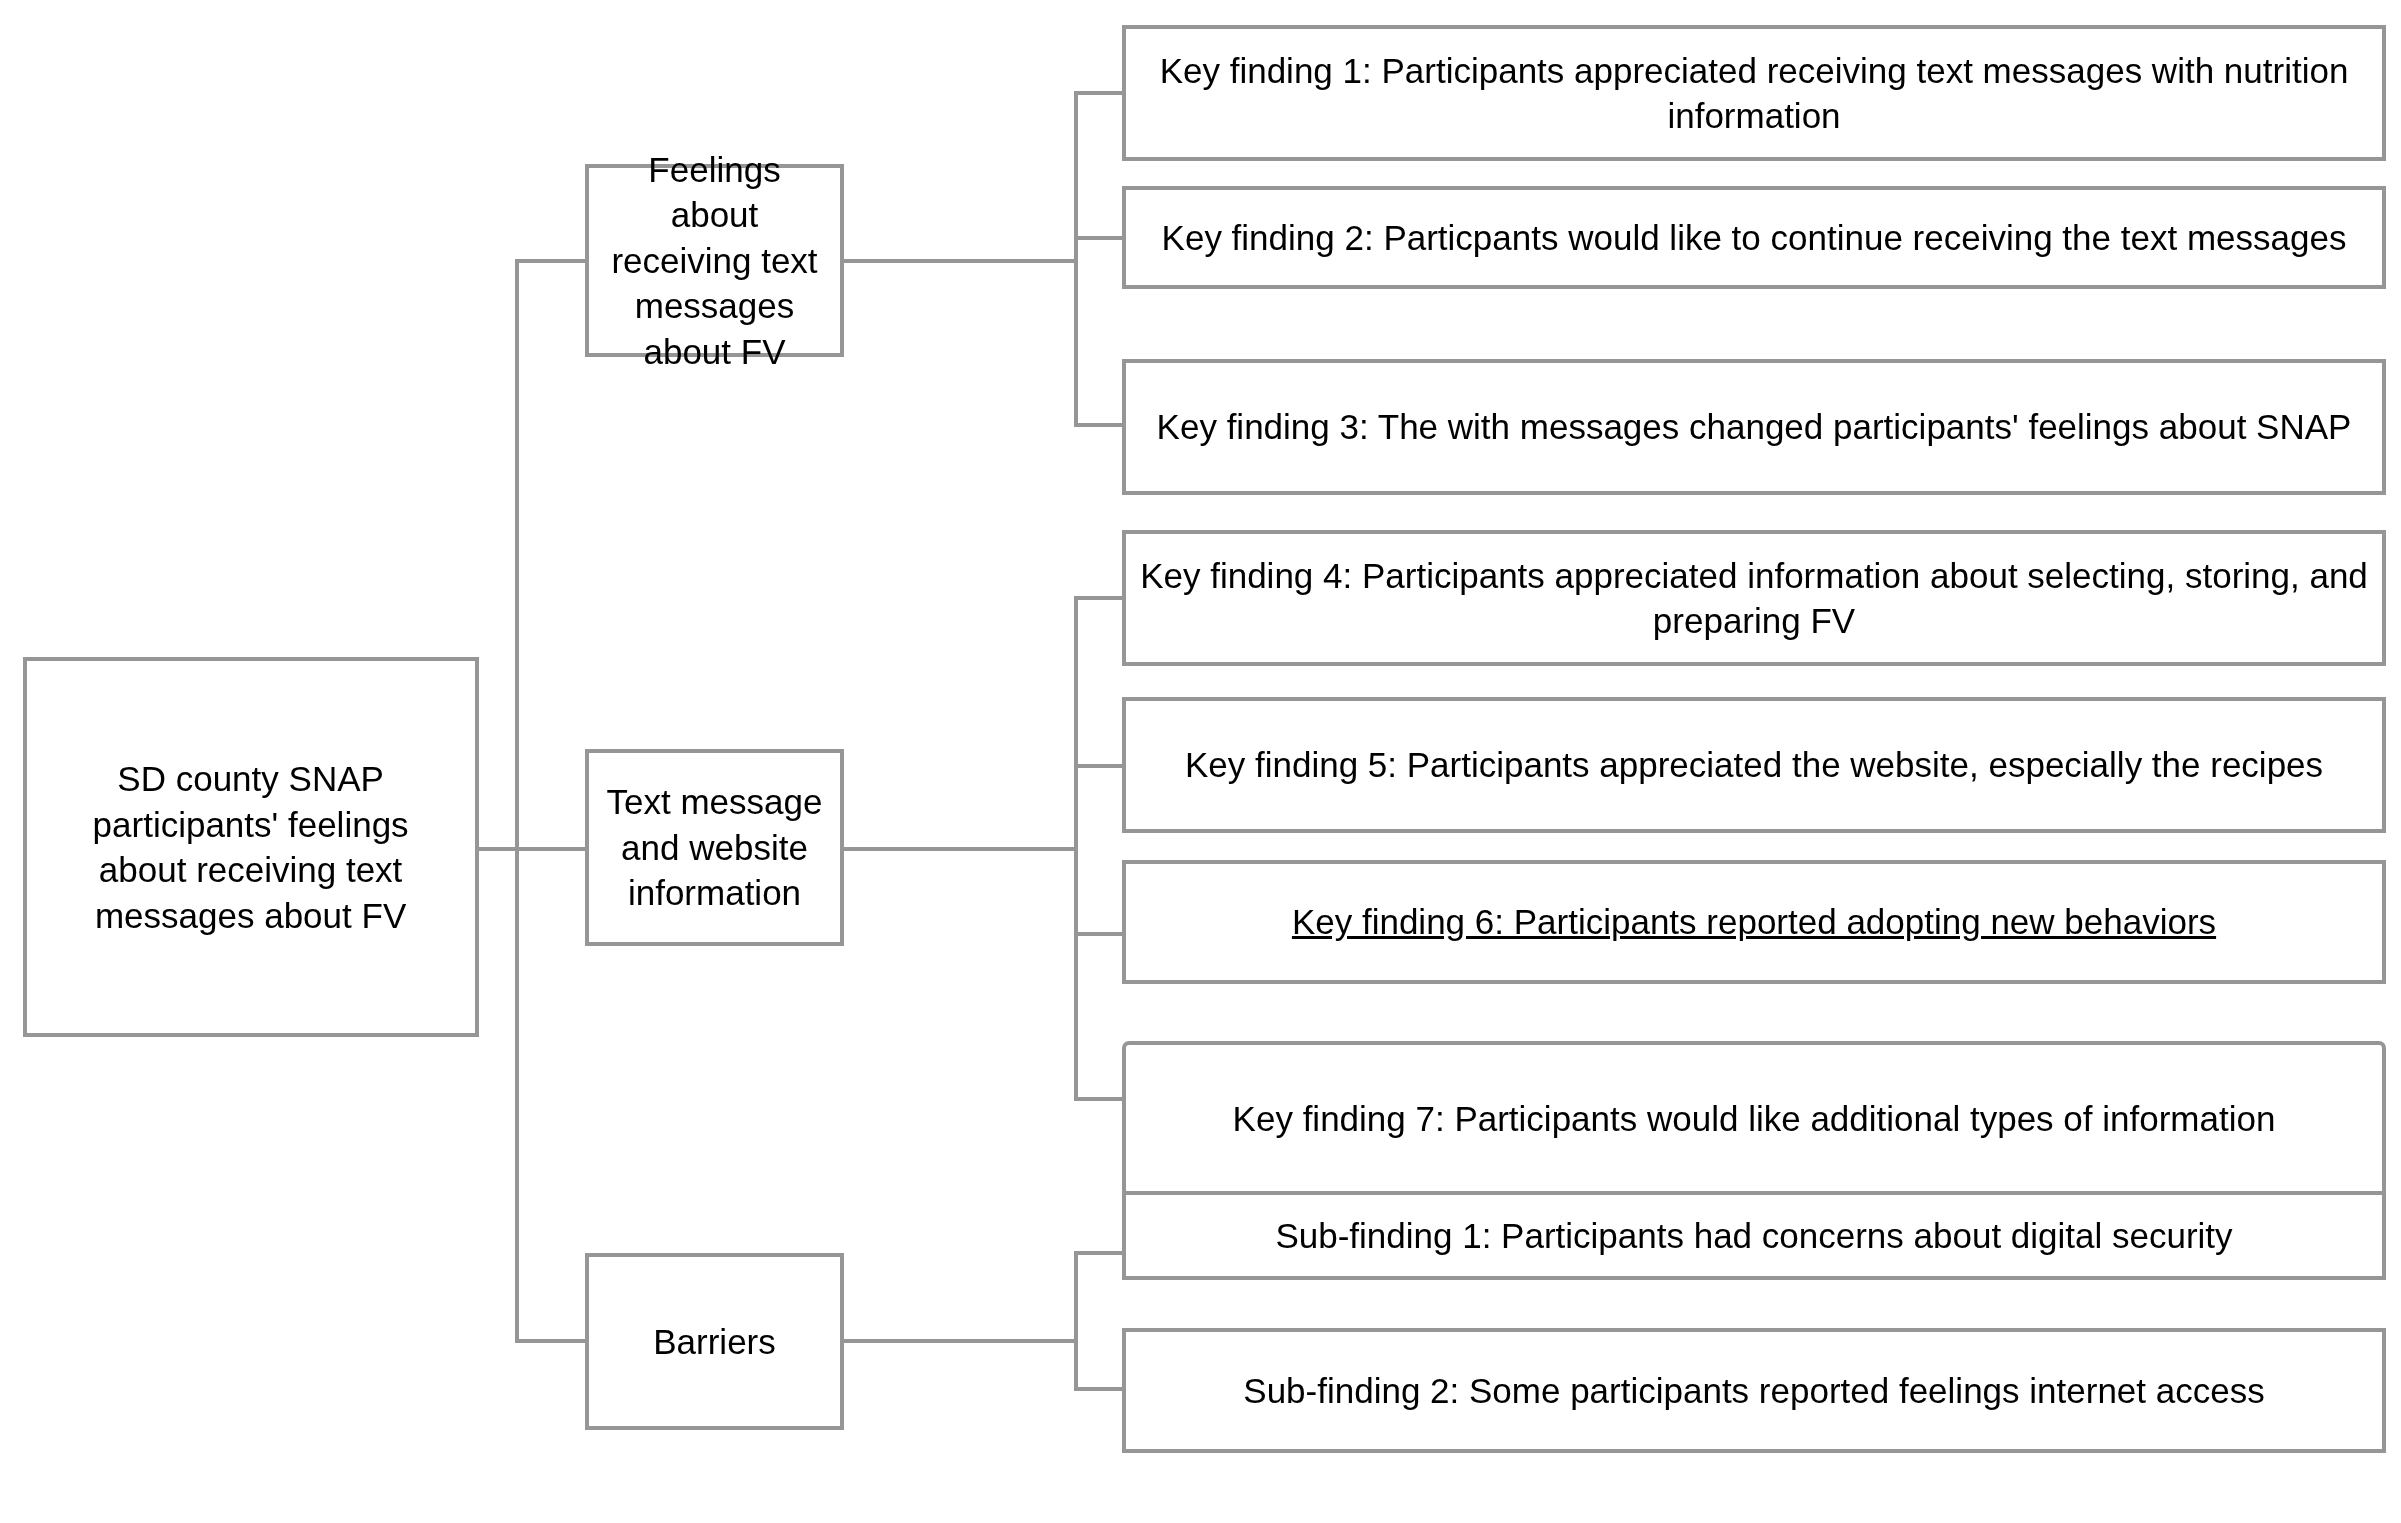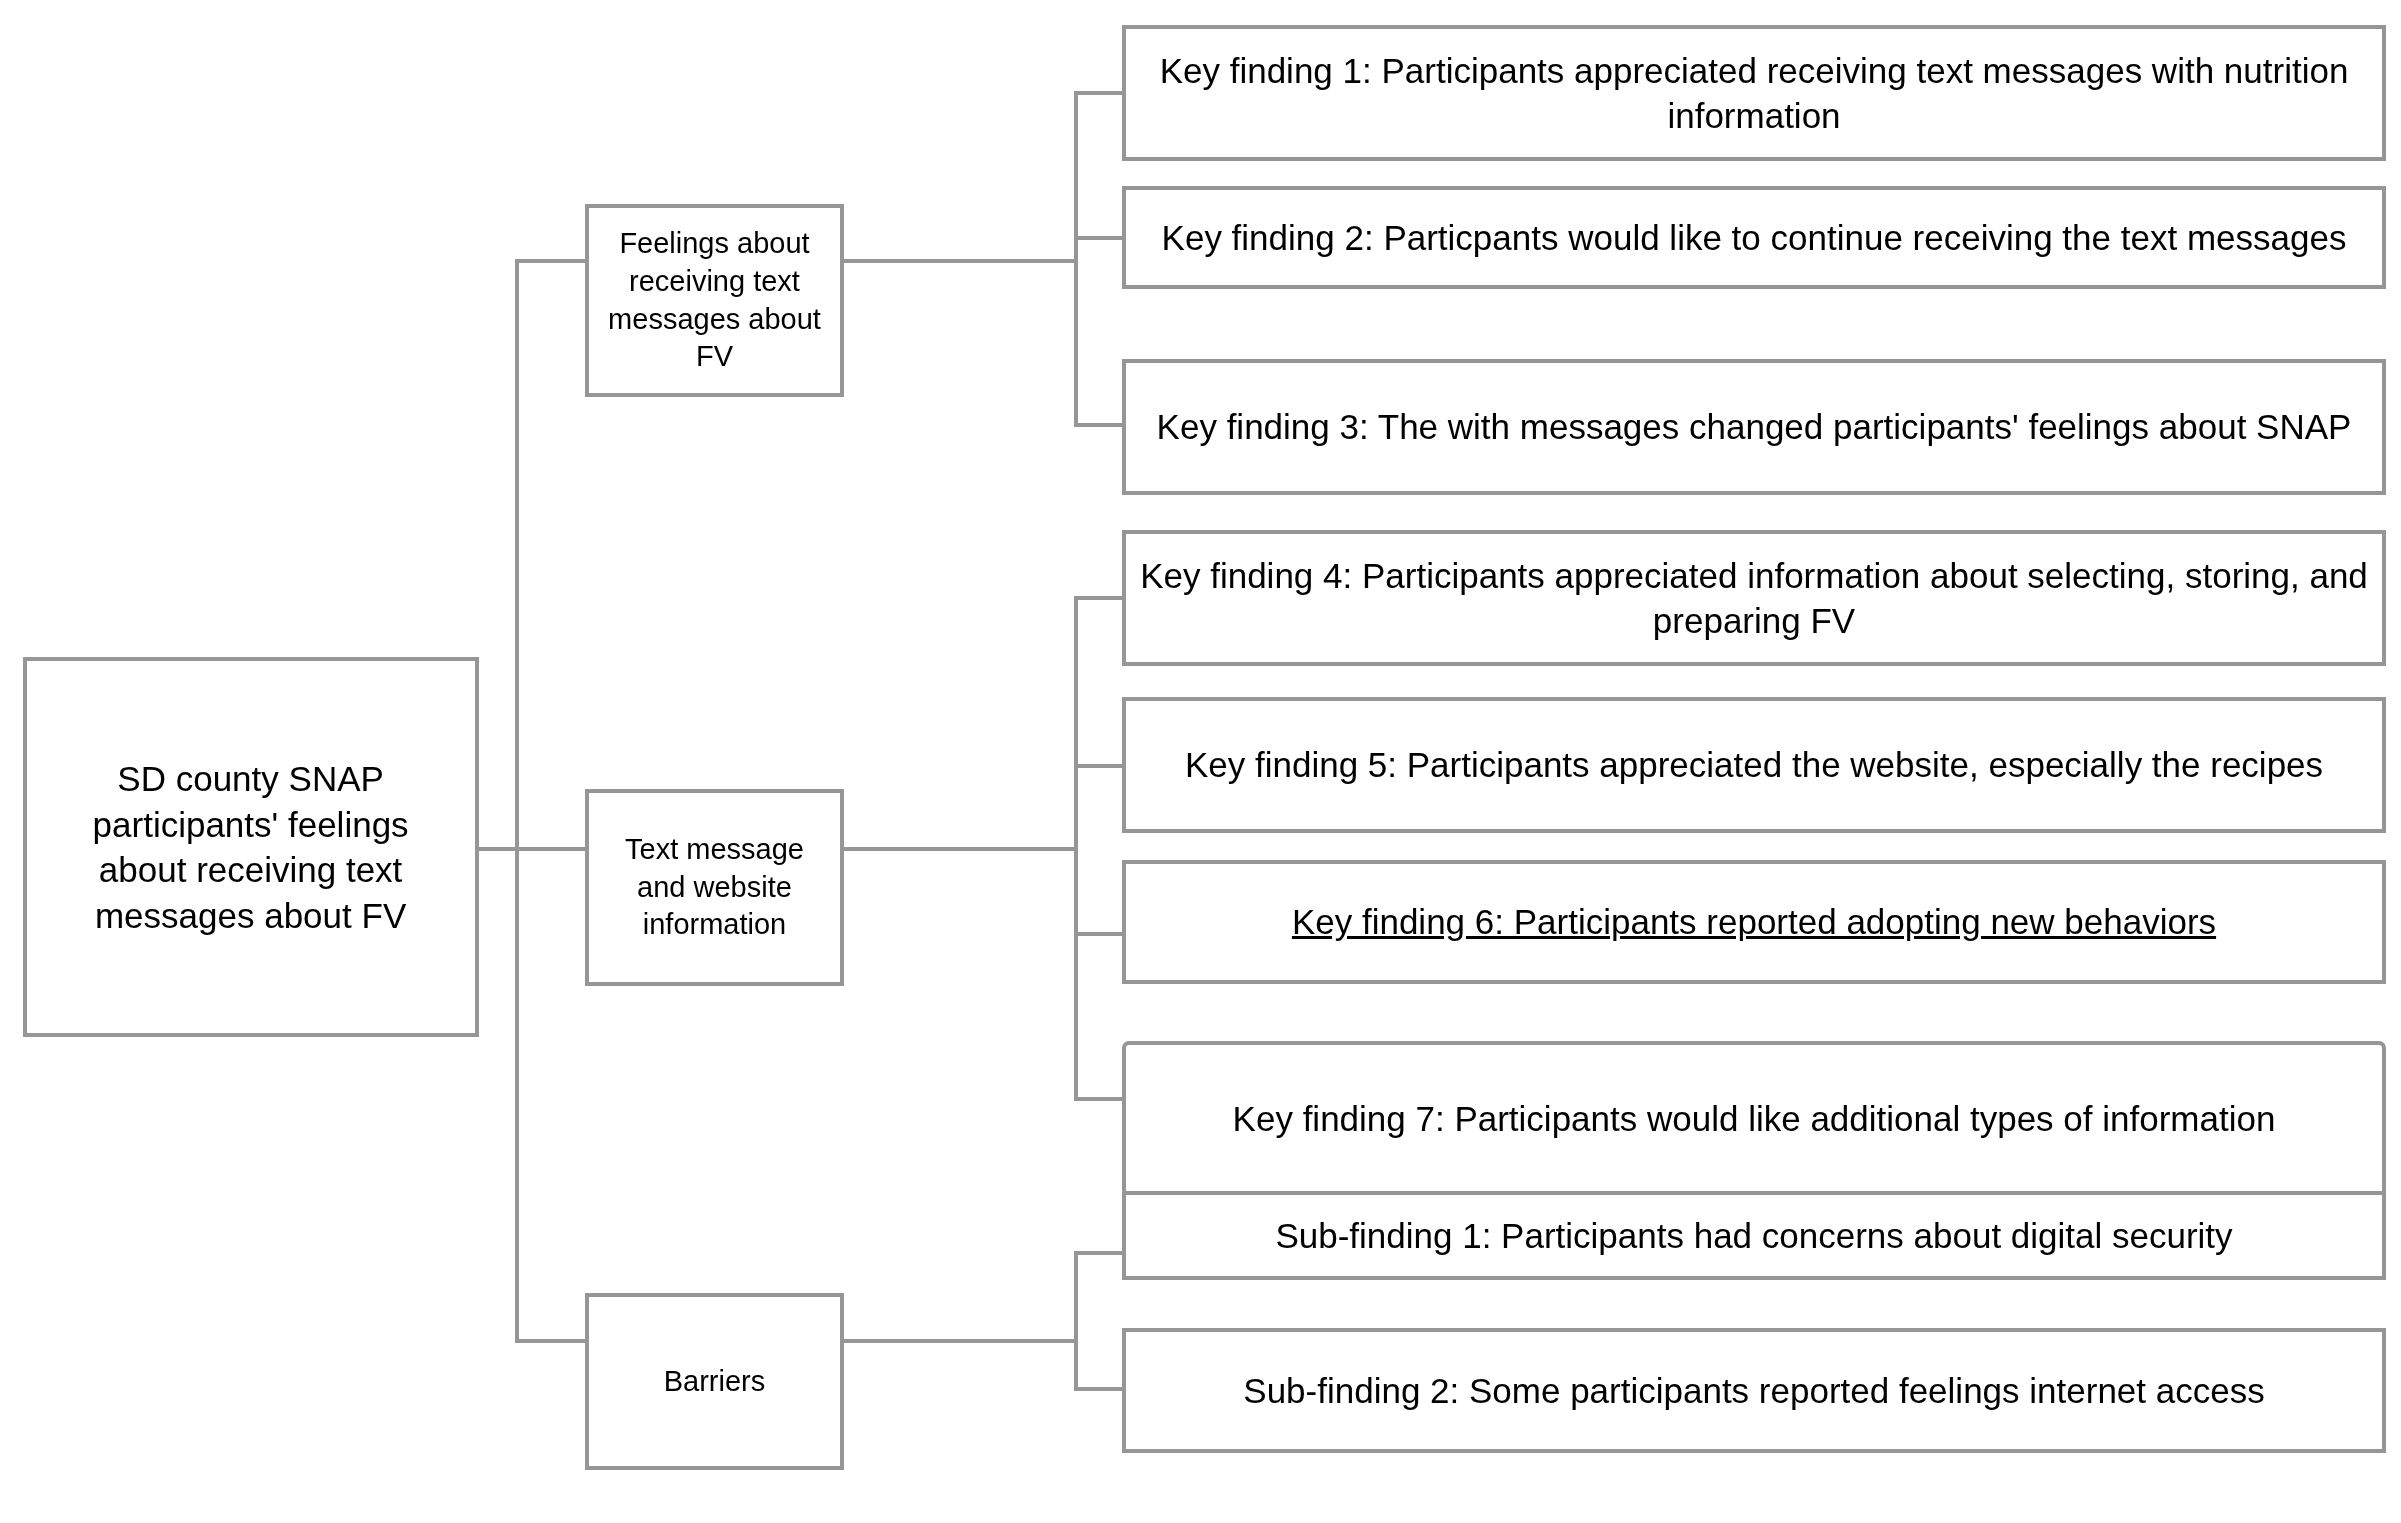--- a/index.html
+++ b/index.html
@@ -36,22 +36,21 @@
   #root-node {
     left: 22.6px;
     top: 657px;
     width: 456px;
     height: 380px;
     font-size: 35px;
     padding: 3.4px 19px;
   }
   
   .l2 {
-    font-size: 29px;
-    margin-top: 40px;
+    font-size: 35px;
   }
   #cat-feelings   { left: 585px; top: 164px;  width: 259px; height: 193px; }
   #cat-textmsg    { left: 585px; top: 749px; width: 259px; height: 197px; text-align: center; }
   #cat-barriers   { left: 585px; top: 1253px; width: 259px; height: 177px; }
   
   .l3 {
     left: 1090px;
     width: 1264px;
     font-size: 35px;
     margin-left: 32px;

